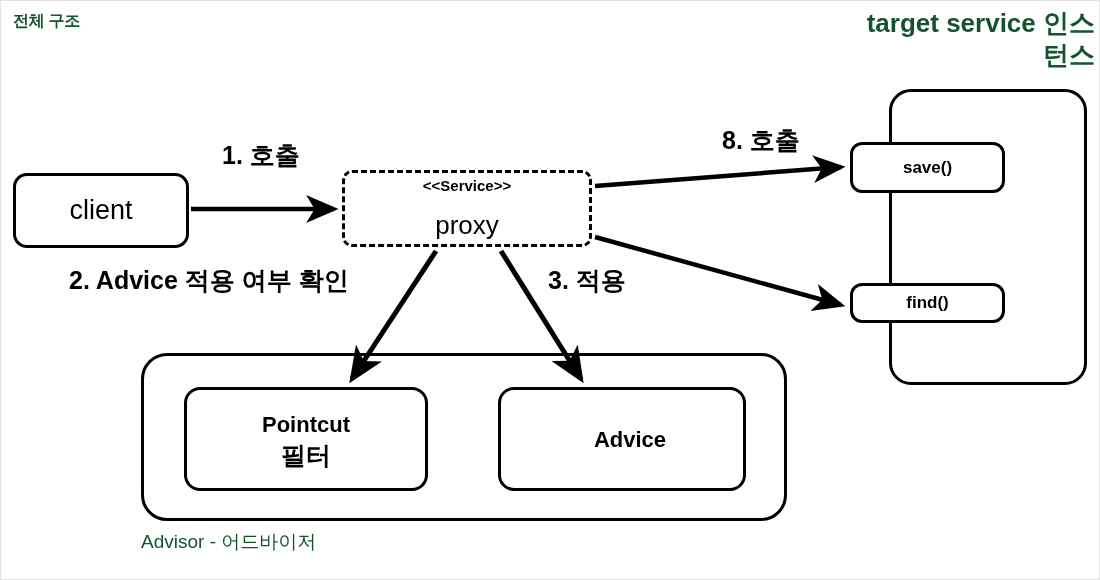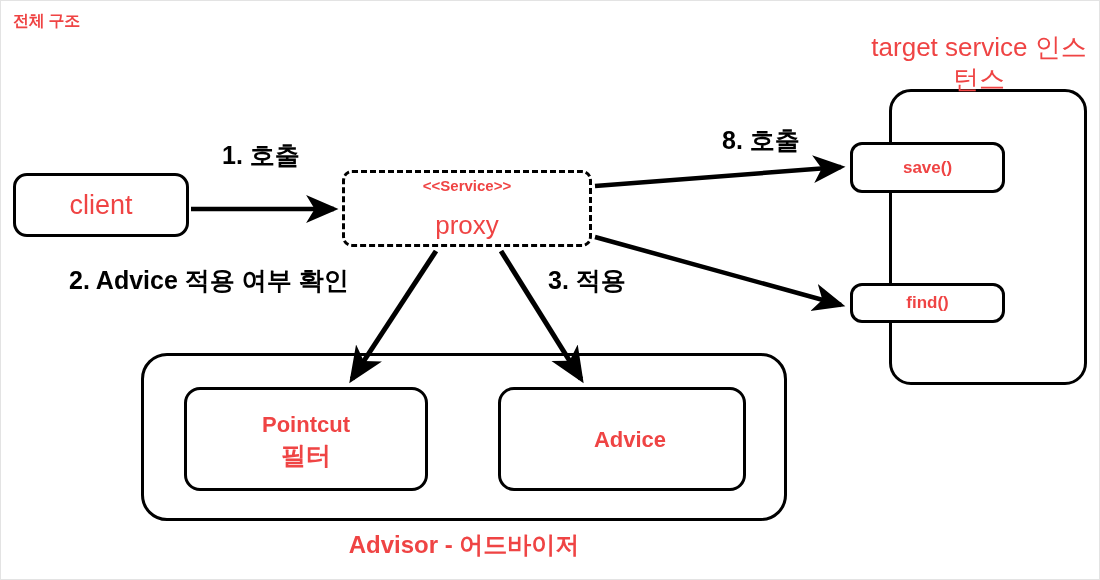--- a/index.html
+++ b/index.html
@@ -22,21 +22,21 @@
   
   .node {
     position: absolute;
     box-sizing: border-box;
     background: #ffffff;
     display: flex;
     flex-direction: column;
     align-items: center;
     justify-content: center;
     text-align: center;
-    color: #ef4444;
+    color: #000000;
     z-index: 3;
   }
   .solid-box {
     border: 3px solid #000000;
     border-radius: 14px;
   }
   .dashed-box {
     border: 3.5px dashed #000000;
     border-radius: 10px;
   }
@@ -48,66 +48,64 @@
   }
   .advisor-box {
     border: 3px solid #000000;
     border-radius: 26px;
     background: #ffffff;
     z-index: 1;
   }
   
   .caption {
     position: absolute;
-    color: #ef4444;
+    color: #14532d;
     font-weight: bold;
     z-index: 4;
     white-space: pre;
   }
   #diagram-title {
     left: 12px;
     top: 10px;
     font-size: 16px;
     letter-spacing: -0.3px;
   }
   #target-title {
     left: 862px;
     top: 6px;
     width: 232px;
-    text-align: center;
+    text-align: right;
     font-size: 26px;
     line-height: 32px;
-    font-weight: normal;
+    font-weight: bold;
     white-space: normal;
-    margin-top: 24px;
   }
   #advisor-caption {
     left: 140px;
     top: 528px;
     width: 646px;
-    text-align: center;
-    font-size: 24px;
-    font-weight: bold;
+    font-size: 19px;
+    font-weight: normal;
   }
   .step-label {
     position: absolute;
     color: #000000;
     font-weight: bold;
     font-size: 25px;
     z-index: 4;
     white-space: pre;
   }
   #label-1 { left: 221px; top: 138px; }
   #label-2 { left: 68px; top: 263px; }
   #label-3 { left: 547px; top: 263px; }
   #label-4 { left: 721px; top: 123px; }
 
   
   #client-node {
-    left: 12px; top: 172px; width: 176px; height: 64px;
+    left: 12px; top: 172px; width: 176px; height: 75px;
     font-size: 27px;
   }
   #proxy-node {
     left: 341px; top: 169px; width: 250px; height: 77px;
   }
   #proxy-stereotype {
     font-size: 15px;
     font-weight: bold;
     line-height: 18px;
   }

